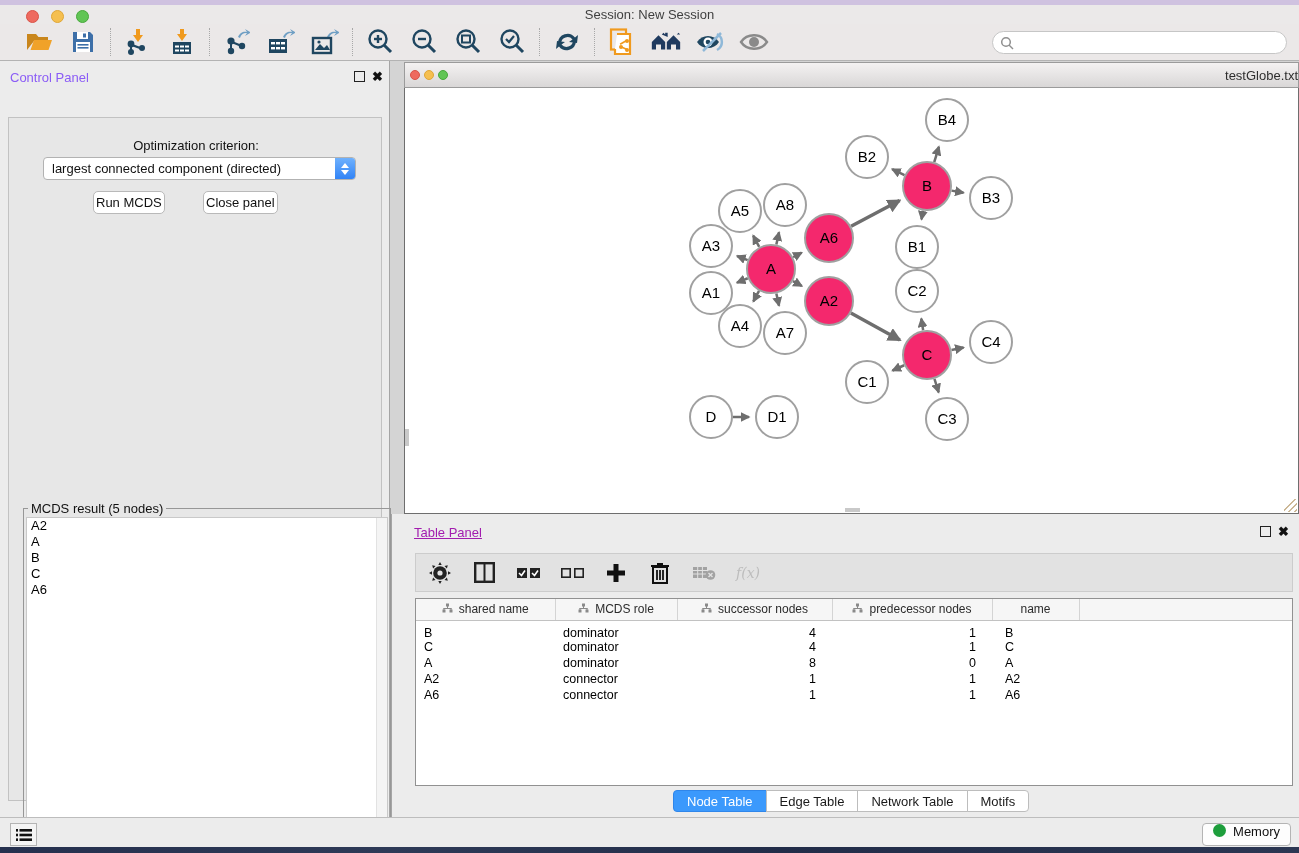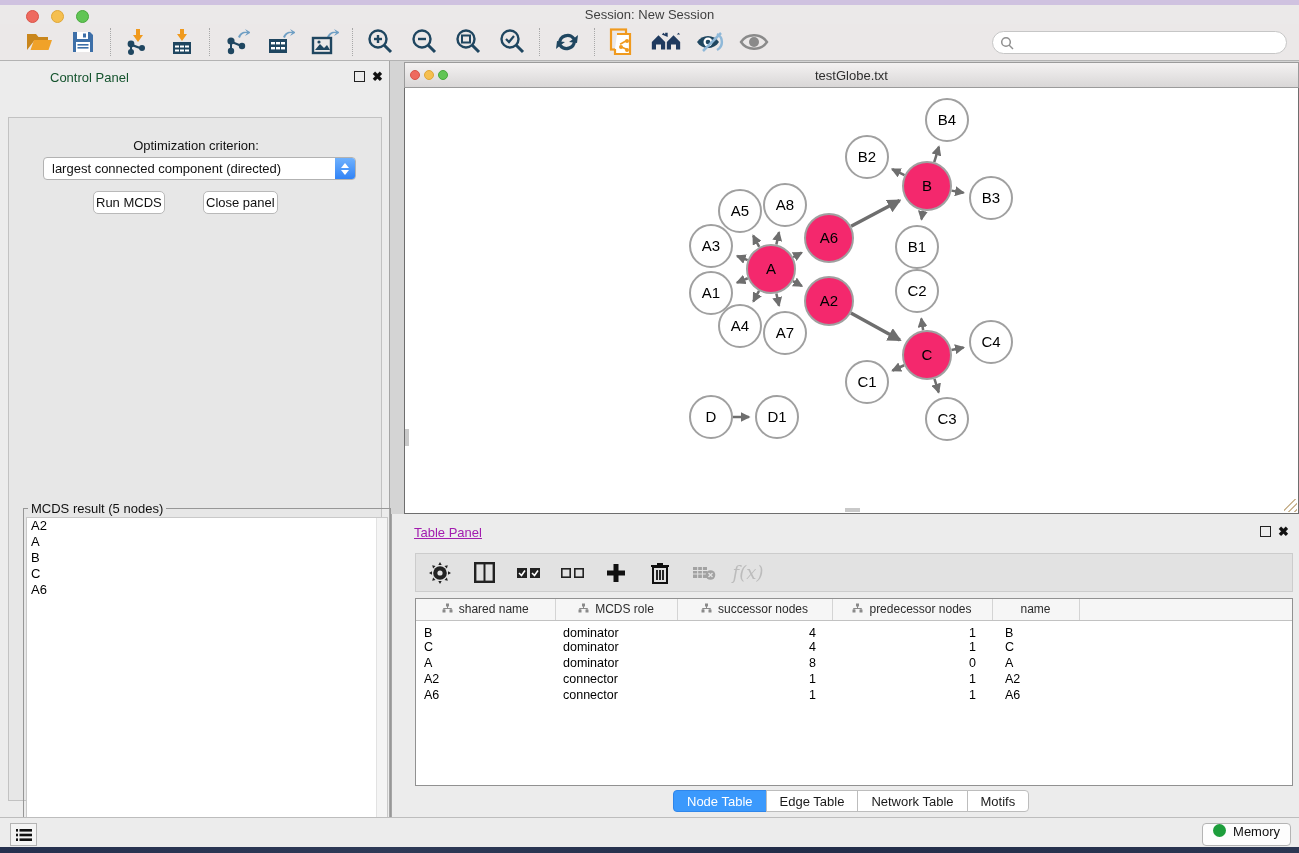--- a/index.html
+++ b/index.html
@@ -22,21 +22,21 @@
   #main-toolbar { left:0; top:24px; width:1299px; height:37px; background:#ebe8e8; border-bottom:1px solid #b3b3b3; display:flex; align-items:center; padding-left:12px; }
   .tb-group { display:flex; align-items:center; gap:14px; padding:0 12px; }
   .tb-sep { width:1px; height:28px; border-left:1px dotted #a8a8a8; }
   .tb-btn { width:30px; height:30px; display:flex; align-items:center; justify-content:center; }
   #toolbar-search { margin-left:auto; margin-right:12px; position:relative; }
   #toolbar-search input { width:295px; height:23px; border:1px solid #c6c6c6; border-radius:12px; background:#fff; padding-left:26px; font-size:13px; outline:none; }
   #toolbar-search svg { position:absolute; left:8px; top:5px; }
 
   
   #control-panel { left:0; top:61px; width:390px; height:756px; background:#ececec; border-right:1px solid #a5a5a5; }
-  #cp-header { left:10px; top:9px; font-size:13px; color:#14532d;margin-left:40px; }
+  #cp-header { left:10px; top:9px; font-size:13px; color:#8b5cf6; }
   #cp-float { right:24px; top:10px; width:11px; height:11px; border:1.5px solid #222; }
   #cp-close { right:6px; top:8px; font-size:13px; font-weight:bold; color:#111; }
   .seg-tabs { display:flex; }
   .seg-tab { height:22px; line-height:21px; padding:0 13px; background:#fff; border:1px solid #bdbdbd; margin-left:-1px; font-size:13px; color:#1a1a1a; }
   .seg-tab:first-child { border-radius:4px 0 0 4px; margin-left:0; }
   .seg-tab:last-child { border-radius:0 4px 4px 0; }
   .seg-tab.active { background:#3b99fc; border-color:#2f86ea; color:#fff; }
   #cp-tabs { left:78px; top:35px; z-index:2; }
   #cp-inner { left:8px; top:56px; width:374px; height:684px; background:#e7e7e7; border:1px solid #c2c2c2; }
   #cp-opt-label { left:0; top:20px; width:374px; text-align:center; font-size:13px; color:#111; }
@@ -52,37 +52,37 @@
   #mcds-legend { position:absolute; left:4px; top:-8px; background:#e7e7e7; font-size:13px; color:#111; padding:0 3px; }
   #mcds-list { position:absolute; left:2px; top:8px; right:2px; bottom:2px; background:#fff; border:1px solid #c9c9c9; overflow:hidden; }
   #mcds-list .scroll-track { position:absolute; top:0; right:0; bottom:0; width:11px; background:#f4f4f4; border-left:1px solid #e2e2e2; }
   .mcds-item { font-size:13px; line-height:16px; padding-left:4px; color:#000; }
 
   
   #network-window { left:404px; top:62px; width:895px; height:452px; }
   #nw-titlebar { left:0; top:0; width:895px; height:26px; background:linear-gradient(#f4f2f2,#d9d7d7); border:1px solid #9b9b9b; display:flex; align-items:center; }
   #nw-lights { display:flex; gap:4px; padding-left:5px; }
   #nw-lights .traffic { width:10px; height:10px; }
-  #nw-title { position:absolute; width:100%; text-align:center; font-size:13px; color:#2e2e2e; }
+  #nw-title { position:absolute; width:100%; text-align:right; font-size:13px; color:#2e2e2e; }
   #nw-canvas { left:0; top:26px; width:895px; height:426px; background:#fff; border:1px solid #6e6e6e; border-top:none; }
   #graph-svg { position:absolute; left:0; top:0; }
   #nw-vthumb { left:0px; top:341px; width:4px; height:17px; background:#c9c9c9; }
   #nw-hthumb { left:440px; top:420px; width:15px; height:4px; background:#c9c9c9; }
   #nw-grip { right:1px; bottom:1px; width:13px; height:13px; overflow:hidden; }
   #nw-grip div { position:absolute; width:22px; height:1px; background:#b79a6a; transform:rotate(-45deg); }
 
   
   #table-panel { left:391px; top:514px; width:908px; height:303px; background:#ececec; border-left:1px solid #a5a5a5; }
   #tp-header { left:22px; top:11px; font-size:13px; color:#a21caf;text-decoration:underline; }
   #tp-float { right:28px; top:12px; width:11px; height:11px; border:1.5px solid #222; }
   #tp-close { right:10px; top:10px; font-size:13px; font-weight:bold; color:#111; }
   #tp-toolbar { left:23px; top:39px; width:878px; height:39px; background:#e2e2e2; border:1px solid #cccccc; display:flex; align-items:center; gap:16px; padding-left:10px; }
   .tpt-btn { width:28px; height:28px; display:flex; align-items:center; justify-content:center; }
   .tpt-btn.disabled { opacity:.45; }
-  #fx-label { font-size:18px; font-style:italic; font-family:"DejaVu Serif", serif; color:#8f8f8f; }
+  #fx-label { font-size:14px; font-style:italic; font-family:"DejaVu Serif", serif; color:#8f8f8f; }
   #table-container { left:23px; top:84px; width:878px; height:188px; background:#fff; border:1px solid #919191; overflow:hidden; }
   #node-table { border-collapse:collapse; table-layout:fixed; width:878px; }
   #node-table th { background:#f6f6f6; font-weight:normal; font-size:12px; color:#2b2b2b; border-right:1px solid #d4d4d4; border-bottom:1px solid #c2c2c2; height:21px; text-align:center; white-space:nowrap; overflow:hidden; }
   #node-table th .hdr-icon { vertical-align:-1px; margin-right:6px; }
   #node-table th:nth-child(1){width:139px;} #node-table th:nth-child(2){width:122px;}
   #node-table th:nth-child(3){width:155px;} #node-table th:nth-child(4){width:160px;}
   #node-table th:nth-child(5){width:87px;}  #node-table th:nth-child(6){border-right:none;}
   #node-table td { font-size:12.5px; color:#000; padding:0 8px; height:15.8px; white-space:nowrap; overflow:hidden; }
   #node-table tbody tr:first-child td { padding-top:5px; }
   #node-table td:nth-child(3), #node-table td:nth-child(4) { text-align:right; padding-right:16px; }

